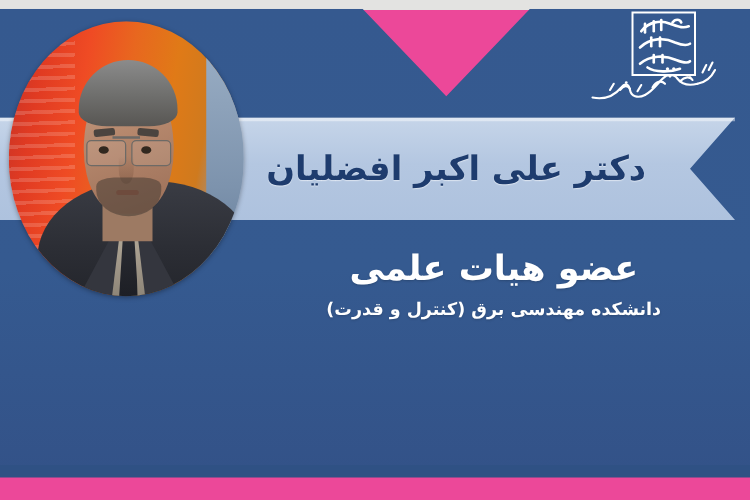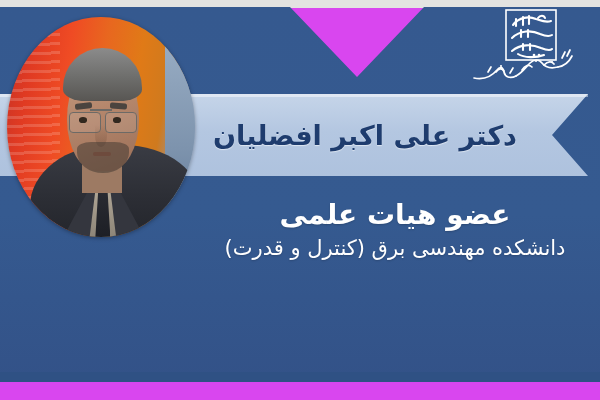--- a/index.html
+++ b/index.html
@@ -11,21 +11,21 @@
     width: 600px;
     height: 400px;
     overflow: hidden;
     font-family: "DejaVu Sans", "Liberation Sans", sans-serif;
   }
 
   #banner {
     position: relative;
     width: 600px;
     height: 400px;
-    background: #d946ef;
+    background: #ec4899;
     overflow: hidden;
   }
 
   
   .top-strip {
     position: absolute;
     left: 0; top: 0;
     width: 600px; height: 8px;
     background: #e3e3e1;
   }
@@ -89,22 +89,22 @@
     color: #ffffff;
   }
   .subtitle-line1 {
     font-size: 28px;
     font-weight: bold;
     line-height: 34px;
     white-space: nowrap;
     text-shadow: 0 1px 2px rgba(0,0,0,.18);
   }
   .subtitle-line2 {
-    font-size: 21px;
-    font-weight: normal;
+    font-size: 14px;
+    font-weight: bold;
     line-height: 32px;
     white-space: nowrap;
     text-shadow: 0 1px 2px rgba(0,0,0,.18);
   }
 
   
   .portrait {
     position: absolute;
     left: 7px; top: 17px;
     width: 188px; height: 220px;

